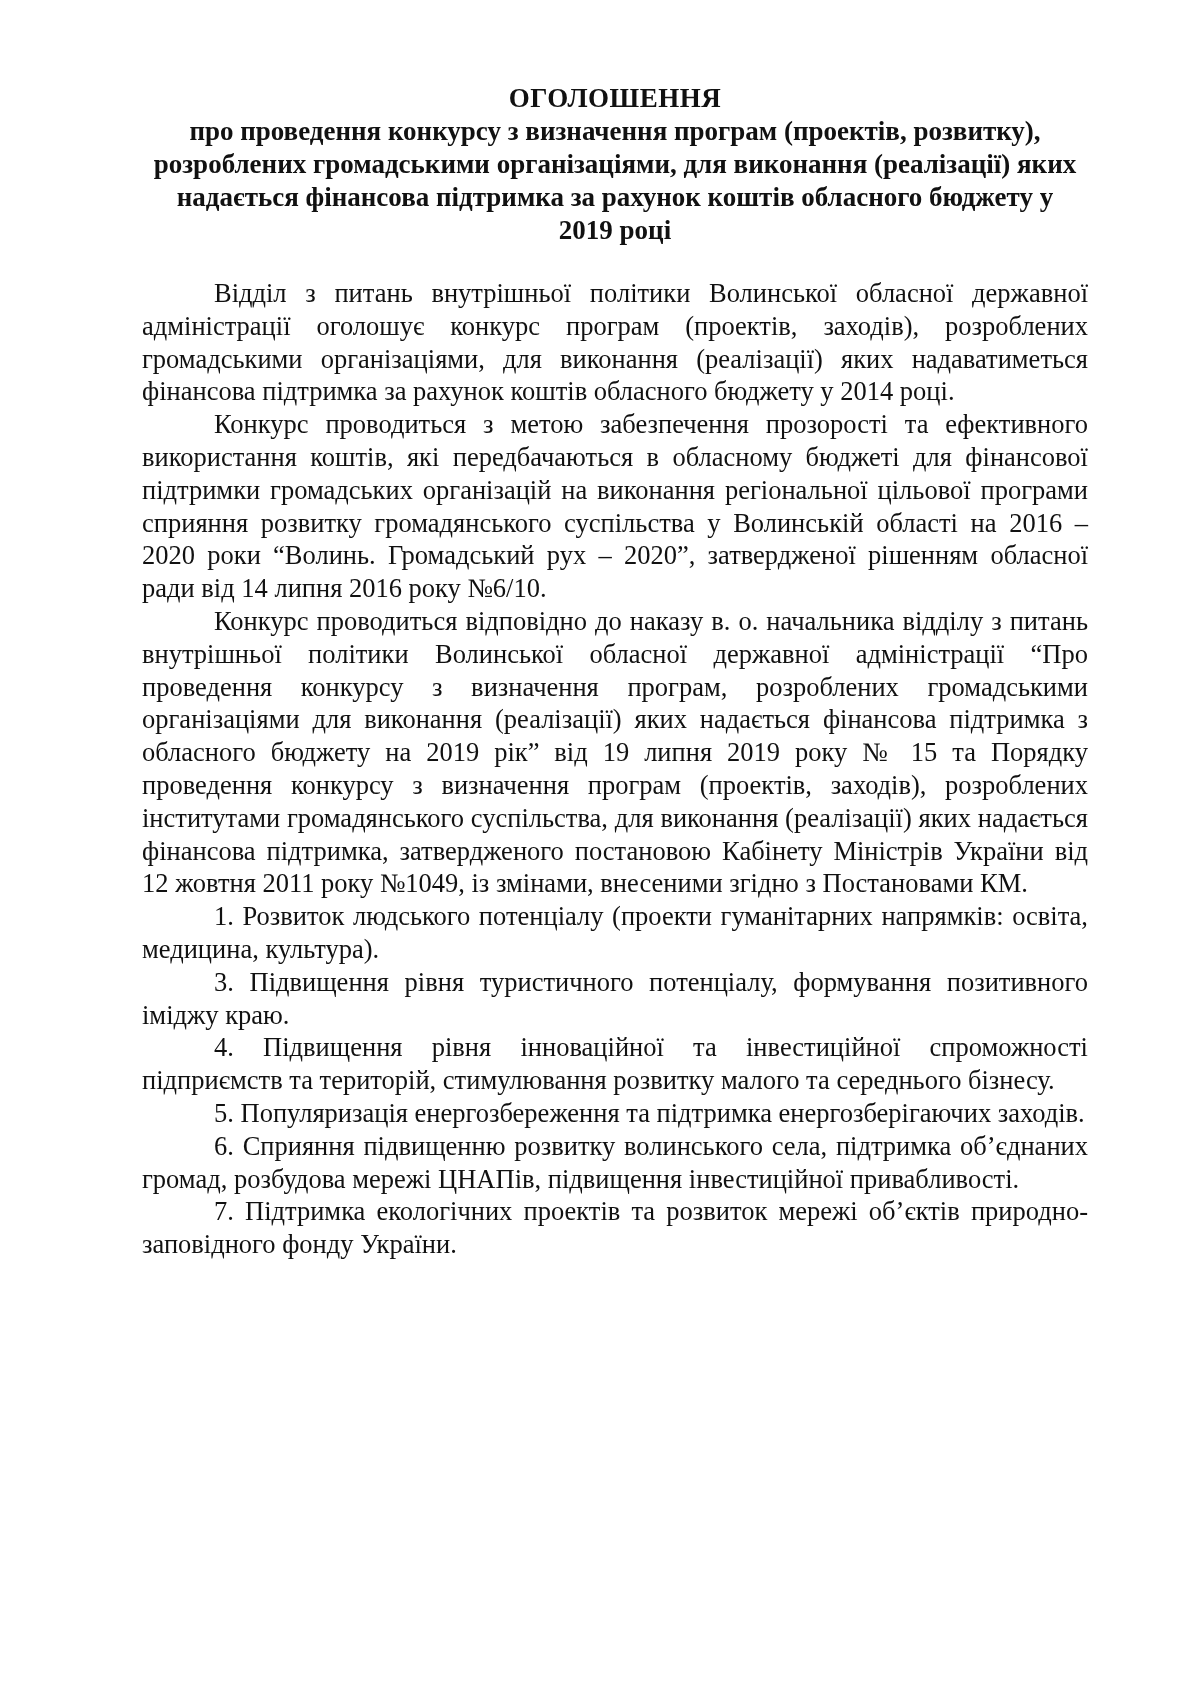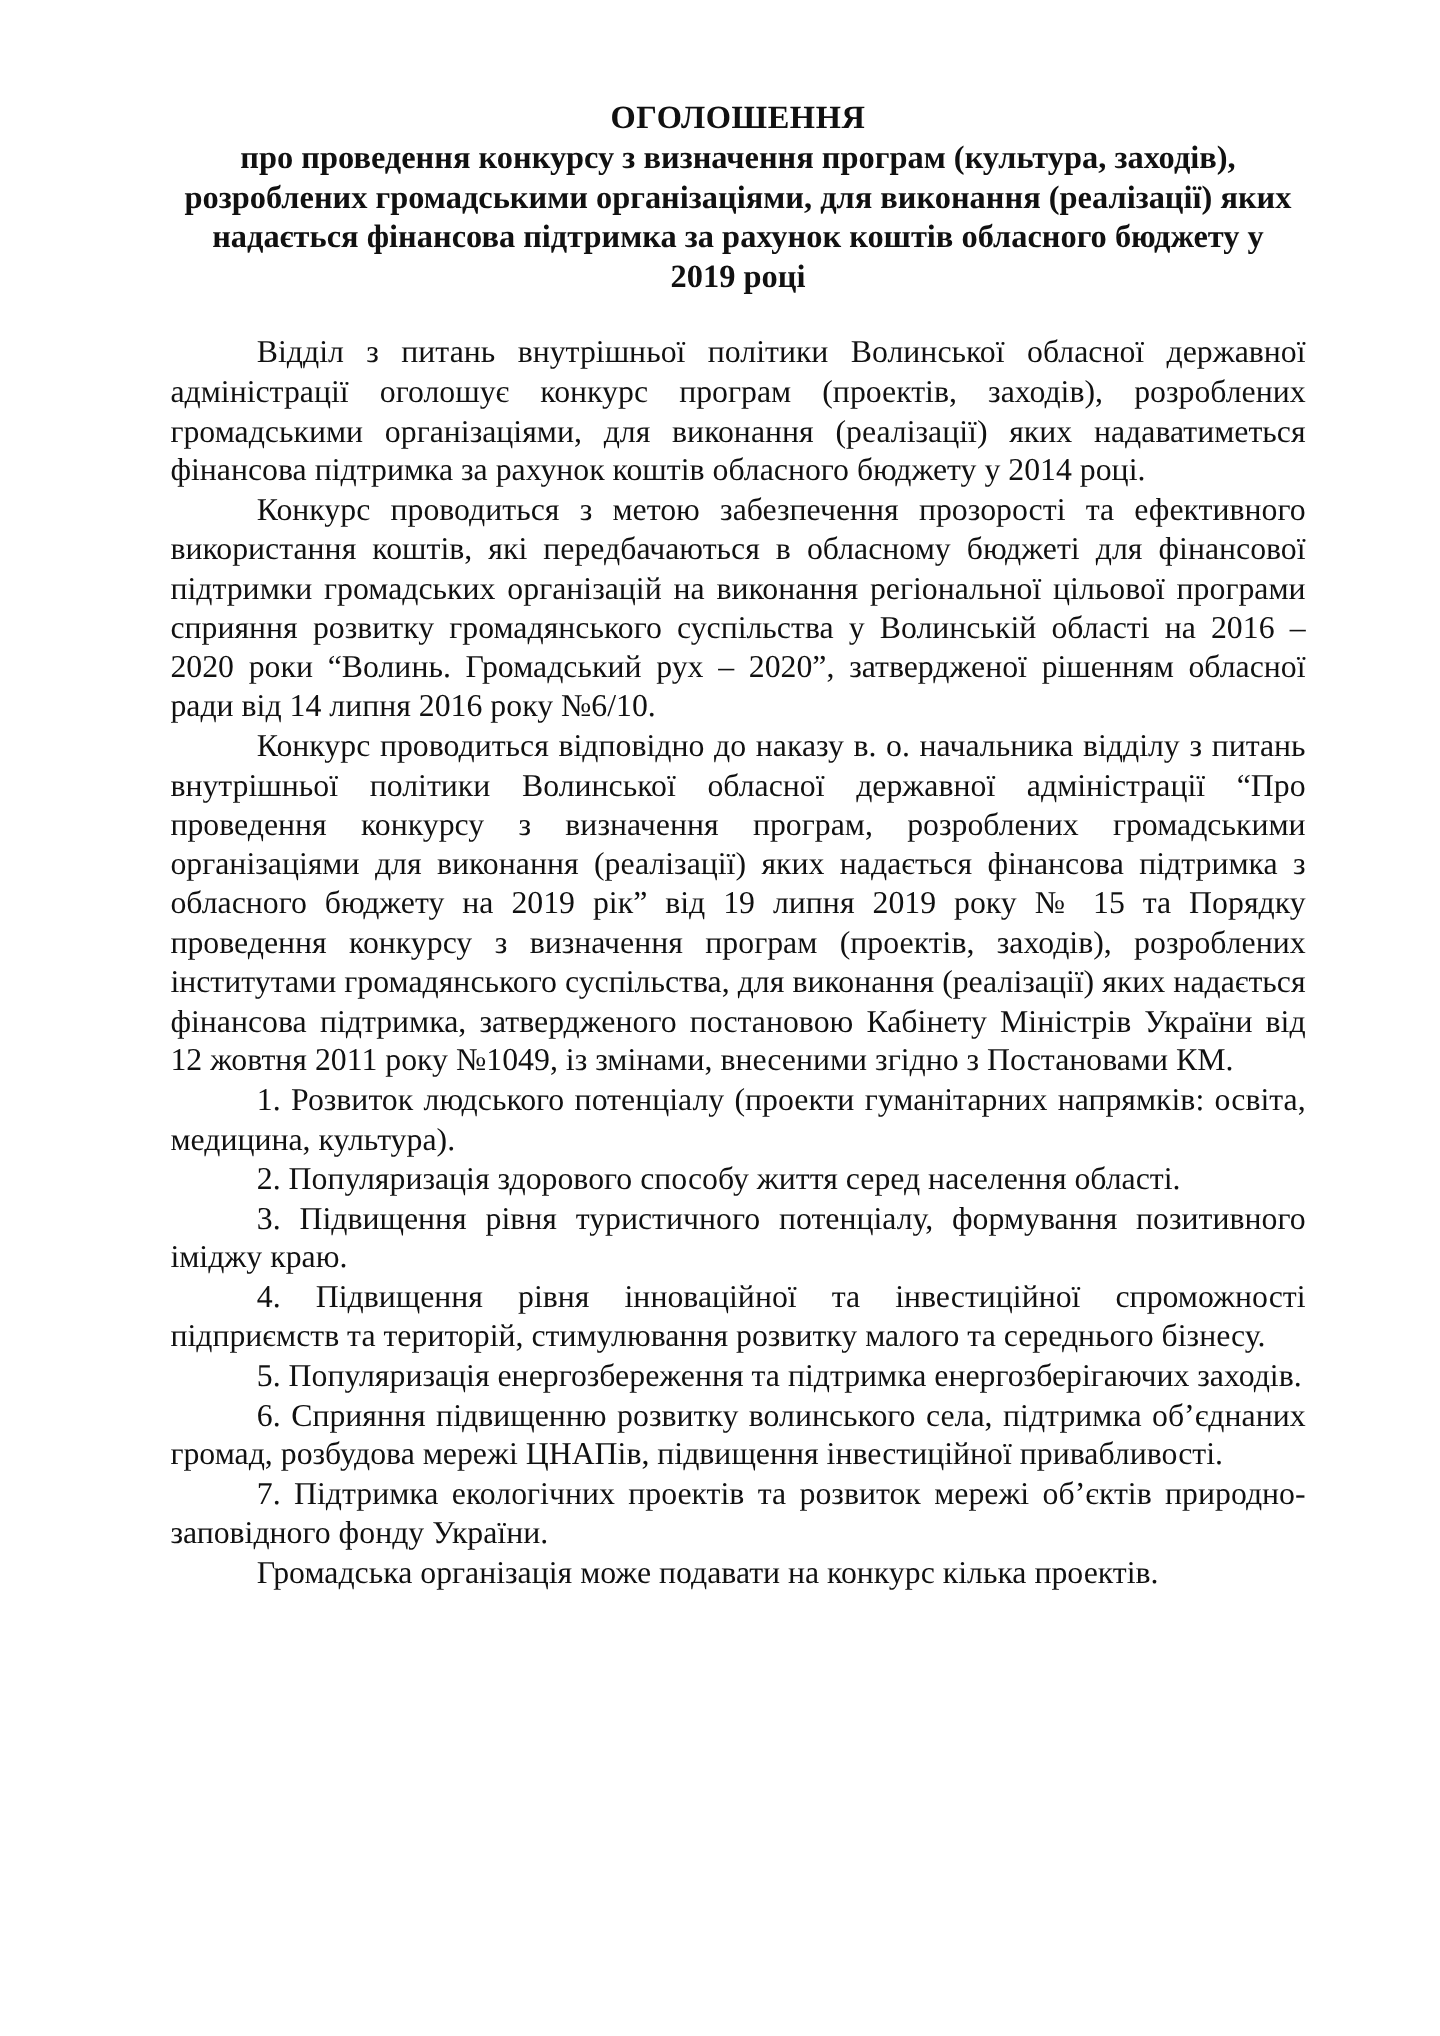--- a/index.html
+++ b/index.html
@@ -36,36 +36,34 @@
       text-indent: 72px;
       text-align: justify;
     }
   </style>
 </head>
 <body>
 
 <div class="page">
   <div class="title-block">
     <span class="heading">ОГОЛОШЕННЯ</span>
-    <span class="subtitle-line">про проведення конкурсу з визначення програм (культура, заходів),</span>
+    <span class="subtitle-line">про проведення конкурсу з визначення програм (проектів, розвитку),</span>
     <span class="subtitle-line">розроблених громадськими організаціями, для виконання (реалізації) яких</span>
     <span class="subtitle-line">надається фінансова підтримка за рахунок коштів обласного бюджету у</span>
     <span class="subtitle-line">2019 році</span>
   </div>
 
   <div class="body-text">
     <p class="para">Відділ з питань внутрішньої політики Волинської обласної державної адміністрації оголошує конкурс програм (проектів, заходів), розроблених громадськими організаціями, для виконання (реалізації) яких надаватиметься фінансова підтримка за рахунок коштів обласного бюджету у 2014 році.</p>
     <p class="para">Конкурс проводиться з метою забезпечення прозорості та ефективного використання коштів, які передбачаються в обласному бюджеті для фінансової підтримки громадських організацій на виконання регіональної цільової програми сприяння розвитку громадянського суспільства у Волинській області на 2016 – 2020 роки “Волинь. Громадський рух – 2020”, затвердженої рішенням обласної ради від 14 липня 2016 року №6/10.</p>
     <p class="para">Конкурс проводиться відповідно до наказу в. о. начальника відділу з питань внутрішньої політики Волинської обласної державної адміністрації “Про проведення конкурсу з визначення програм, розроблених громадськими організаціями для виконання (реалізації) яких надається фінансова підтримка з обласного бюджету на 2019 рік” від 19 липня 2019 року № 15 та Порядку проведення конкурсу з визначення програм (проектів, заходів), розроблених інститутами громадянського суспільства, для виконання (реалізації) яких надається фінансова підтримка, затвердженого постановою Кабінету Міністрів України від 12 жовтня 2011 року №1049, із змінами, внесеними згідно з Постановами КМ.</p>
 
     <div>
       <p class="list-item">1. Розвиток людського потенціалу (проекти гуманітарних напрямків: освіта, медицина, культура).</p>
-      <p class="list-item">2. Популяризація здорового способу життя серед населення області.</p>
       <p class="list-item">3. Підвищення рівня туристичного потенціалу, формування позитивного іміджу краю.</p>
       <p class="list-item">4. Підвищення рівня інноваційної та інвестиційної спроможності підприємств та територій, стимулювання розвитку малого та середнього бізнесу.</p>
       <p class="list-item">5. Популяризація енергозбереження та підтримка енергозберігаючих заходів.</p>
       <p class="list-item">6. Сприяння підвищенню розвитку волинського села, підтримка об’єднаних громад, розбудова мережі ЦНАПів, підвищення інвестиційної привабливості.</p>
       <p class="list-item">7. Підтримка екологічних проектів та розвиток мережі об’єктів природно-заповідного фонду України.</p>
     </div>
 
-    <p class="para">Громадська організація може подавати на конкурс кілька проектів.</p>
   </div>
 </div>
 
 </body></html>

